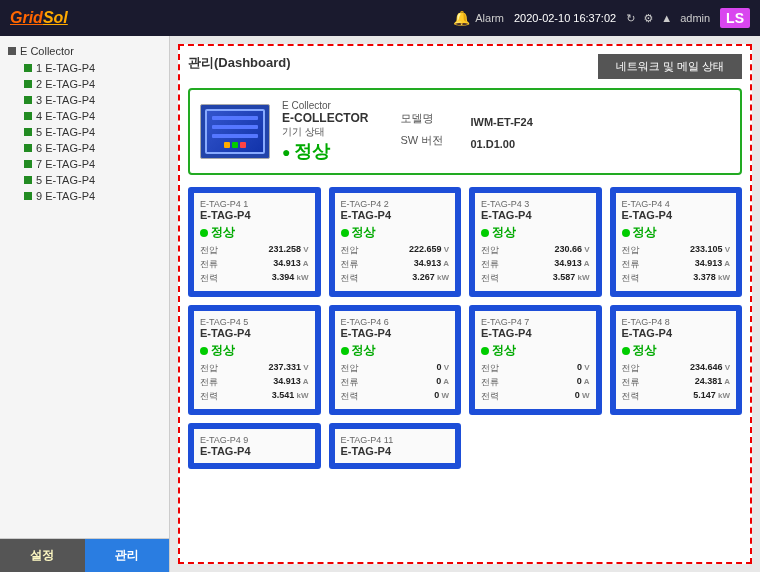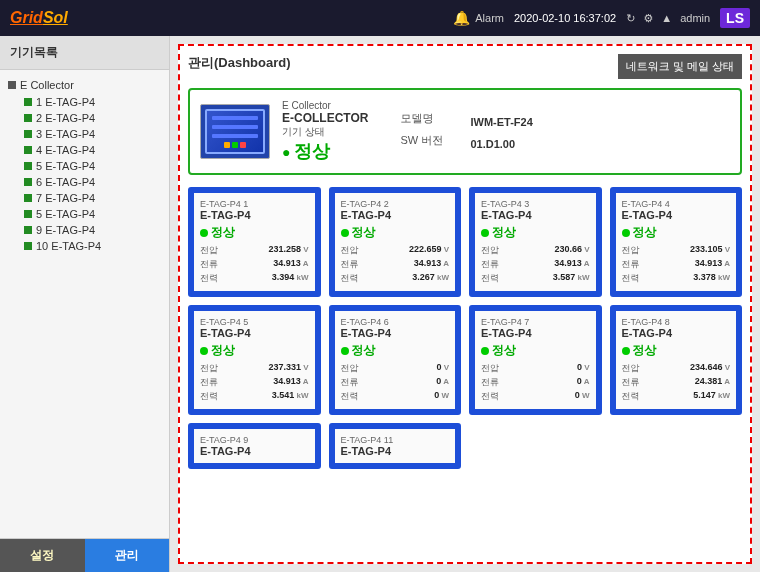--- a/index.html
+++ b/index.html
@@ -30,21 +30,21 @@
     }
     .header-alarm {
       display: flex;
       align-items: center;
       gap: 4px;
       color: #ccc;
     }
     .header-datetime { color: #fff; text-align: right; }
     .header-icons { display: flex; align-items: center; gap: 8px; color: #ccc; }
     .ls-logo {
-      background: #6d28d9;
+      background: #d946ef;
       color: white;
       font-weight: bold;
       font-size: 14px;
       padding: 2px 6px;
       border-radius: 2px;
     }
 
     
     .main-container {
       display: flex;
@@ -142,21 +142,21 @@
       color: #333;
       margin-bottom: 8px;
     }
 
     
     .network-btn {
       float: right;
       background: #555;
       color: white;
       border: none;
-      padding: 5px 8px;
+      padding: 5px 18px;
       font-size: 11px;
       cursor: pointer;
       font-family: 'Malgun Gothic', Arial, sans-serif;
     }
 
     
     .collector-card {
       border: 2px solid #22aa22;
       border-radius: 4px;
       padding: 10px;
@@ -254,21 +254,20 @@
       <span>▲</span>
       <span>admin</span>
     </div>
     <div class="ls-logo">LS</div>
   </div>
 </div>
 
 <div class="main-container">
 
   <div class="sidebar">
-    <div class="sidebar-title">기기목록</div>
     <div class="sidebar-tree">
       <div class="tree-parent">
         <span class="tree-parent-icon"></span>
         <span>E Collector</span>
       </div>
       <div class="tree-children">
         <div class="tree-child">
           <span class="tree-child-icon"></span>
           <span>1 E-TAG-P4</span>
         </div>
@@ -296,24 +295,20 @@
           <span class="tree-child-icon"></span>
           <span>7 E-TAG-P4</span>
         </div>
         <div class="tree-child">
           <span class="tree-child-icon"></span>
           <span>5 E-TAG-P4</span>
         </div>
         <div class="tree-child">
           <span class="tree-child-icon"></span>
           <span>9 E-TAG-P4</span>
-        </div>
-        <div class="tree-child">
-          <span class="tree-child-icon"></span>
-          <span>10 E-TAG-P4</span>
         </div>
       </div>
     </div>
     <div class="sidebar-footer">
       <button class="sidebar-footer-btn btn-settings">설정</button>
       <button class="sidebar-footer-btn btn-manage">관리</button>
     </div>
   </div>
 
   <div class="content">

